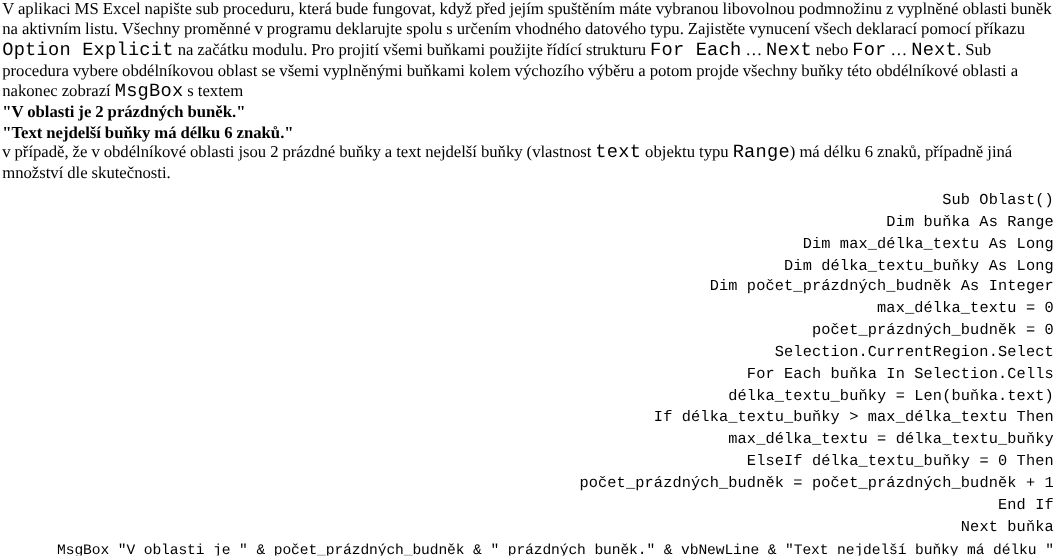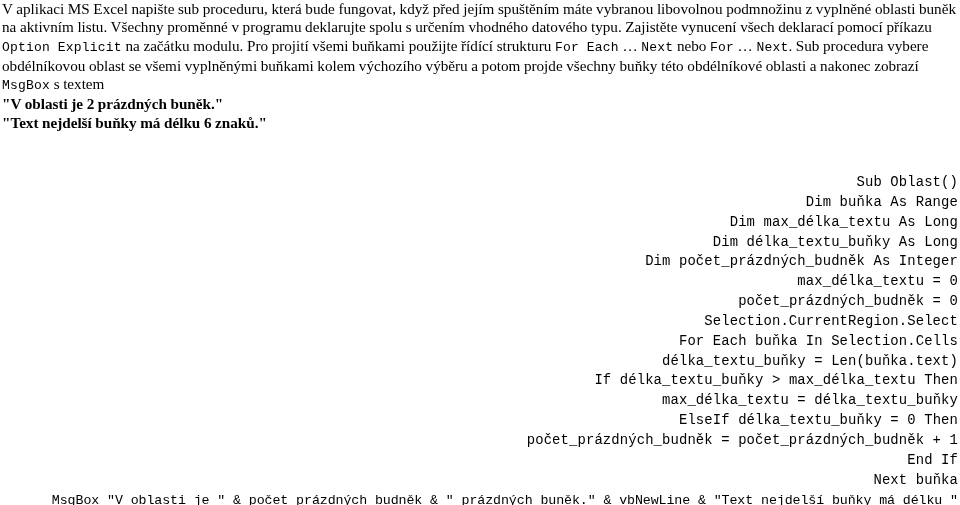--- a/index.html
+++ b/index.html
@@ -31,21 +31,21 @@
     line-height: 18.3px;
     text-align: left;
     letter-spacing: -0.02px;
     word-spacing: -0.15px;
   }
   .prose p {
     margin: 0;
   }
   .mono {
     font-family: "Liberation Mono", "DejaVu Sans Mono", monospace;
-    font-size: 13px;
+    font-size: 17px;
     letter-spacing: 0.2px;
     margin-top: 43px;
   }
   .quoted {
     font-weight: bold;
   }
   .codeblock {
     position: absolute;
     left: 2px;
     top: 173px;
@@ -71,17 +71,18 @@
 </style>
 </head>
 <body>
 
 <div id="page">
 
   <div class="prose">
     <p id="intro-paragraph">V aplikaci MS Excel napište sub proceduru, která bude fungovat, když před jejím spuštěním máte vybranou libovolnou podmnožinu z vyplněné oblasti buněk na aktivním listu. Všechny proměnné v programu deklarujte spolu s určením vhodného datového typu. Zajistěte vynucení všech deklarací pomocí příkazu <span class="mono">Option Explicit</span> na začátku modulu. Pro projití všemi buňkami použijte řídící strukturu <span class="mono">For Each</span> … <span class="mono">Next</span> nebo <span class="mono">For</span> … <span class="mono">Next</span>. Sub procedura vybere obdélníkovou oblast se všemi vyplněnými buňkami kolem výchozího výběru a potom projde všechny buňky této obdélníkové oblasti a nakonec zobrazí <span class="mono">MsgBox</span> s textem</p>
     <p class="quoted">"V oblasti je 2 prázdných buněk."</p>
     <p class="quoted">"Text nejdelší buňky má délku 6 znaků."</p>
+    <p id="closing-paragraph">v případě, že v obdélníkové oblasti jsou 2 prázdné buňky a text nejdelší buňky (vlastnost <span class="mono">text</span> objektu typu <span class="mono">Range</span>) má délku 6 znaků, případně jiná množství dle skutečnosti.</p>
   </div>
 
   <div class="codeblock" id="code-block"><div class="codeline">Sub Oblast()</div><div class="codeline">Dim buňka As Range</div><div class="codeline">Dim max_délka_textu As Long</div><div class="codeline">Dim délka_textu_buňky As Long</div><div class="codeline">Dim počet_prázdných_budněk As Integer</div><div class="codeline">max_délka_textu = 0</div><div class="codeline">počet_prázdných_budněk = 0</div><div class="codeline">Selection.CurrentRegion.Select</div><div class="codeline">For Each buňka In Selection.Cells</div><div class="codeline">  délka_textu_buňky = Len(buňka.text)</div><div class="codeline">  If délka_textu_buňky &gt; max_délka_textu Then</div><div class="codeline">    max_délka_textu = délka_textu_buňky</div><div class="codeline">  ElseIf délka_textu_buňky = 0 Then</div><div class="codeline">    počet_prázdných_budněk = počet_prázdných_budněk + 1</div><div class="codeline">  End If</div><div class="codeline">Next buňka</div><div class="codeline msgbox-line">MsgBox "V oblasti je " &amp; počet_prázdných_budněk &amp; " prázdných buněk." &amp; vbNewLine &amp; "Text nejdelší buňky má délku "</div></div>
 
 </div>
 
 </body></html>

